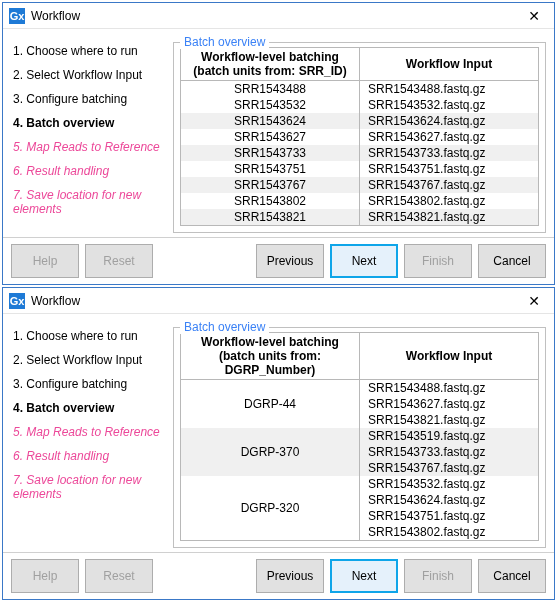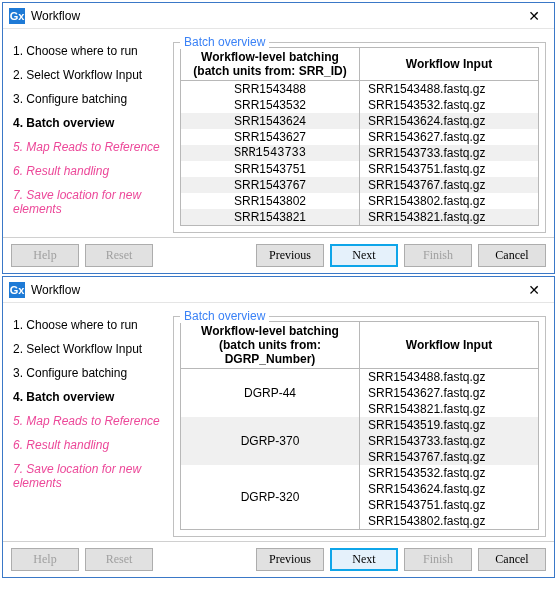--- a/index.html
+++ b/index.html
@@ -21,21 +21,21 @@
   table { width: 100%; border-collapse: collapse; table-layout: fixed; }
   th { background: #fff; font-weight: bold; text-align: center; padding: 2px 4px; border-bottom: 1px solid #b8b8b8; border-right: 1px solid #b8b8b8; }
   th:last-child { border-right: none; }
   th .sub { font-weight: bold; display: block; }
   td { padding: 1px 8px; border-right: 1px solid #b8b8b8; text-align: center; white-space: nowrap; overflow: hidden; text-overflow: ellipsis; }
   td:last-child { border-right: none; text-align: left; }
   tr.odd td { background: #fff; }
   tr.even td { background: #f0f0f0; }
   .btnrow { border-top: 1px solid #d0d0d0; padding: 6px 8px; display: flex; gap: 6px; }
   .spacer { flex: 1; }
-  .btn { min-width: 68px; height: 23px; border: 1px solid #adadad; background: #e1e1e1; color: #000; display: inline-flex; align-items: center; justify-content: center; cursor: default; font-family: Liberation Serif, serif; }
+  .btn { min-width: 68px; height: 34px; border: 1px solid #adadad; background: #e1e1e1; color: #000; display: inline-flex; align-items: center; justify-content: center; cursor: default; }
   .btn.disabled { color: #a0a0a0; }
   .btn.focus { border: 2px solid #0ea5e9; background: #e5f1fb; }
 </style>
 </head>
 <body>
 
 <div id="root">
     <div class="window">
       <div class="titlebar">
         <div class="app-icon">Gx</div>
@@ -77,21 +77,21 @@
                   </tr>
                   <tr class="even">
                     <td rowspan="1" style="vertical-align: middle;">SRR1543624</td>
                     <td>SRR1543624.fastq.gz</td>
                   </tr>
                   <tr class="odd">
                     <td rowspan="1" style="vertical-align: middle;">SRR1543627</td>
                     <td>SRR1543627.fastq.gz</td>
                   </tr>
                   <tr class="even">
-                    <td rowspan="1" style="vertical-align: middle; font-family: Liberation Mono, monospace;">SRR1543733</td>
+                    <td rowspan="1" style="vertical-align: middle;">SRR1543733</td>
                     <td>SRR1543733.fastq.gz</td>
                   </tr>
                   <tr class="odd">
                     <td rowspan="1" style="vertical-align: middle;">SRR1543751</td>
                     <td>SRR1543751.fastq.gz</td>
                   </tr>
                   <tr class="even">
                     <td rowspan="1" style="vertical-align: middle;">SRR1543767</td>
                     <td>SRR1543767.fastq.gz</td>
                   </tr>

